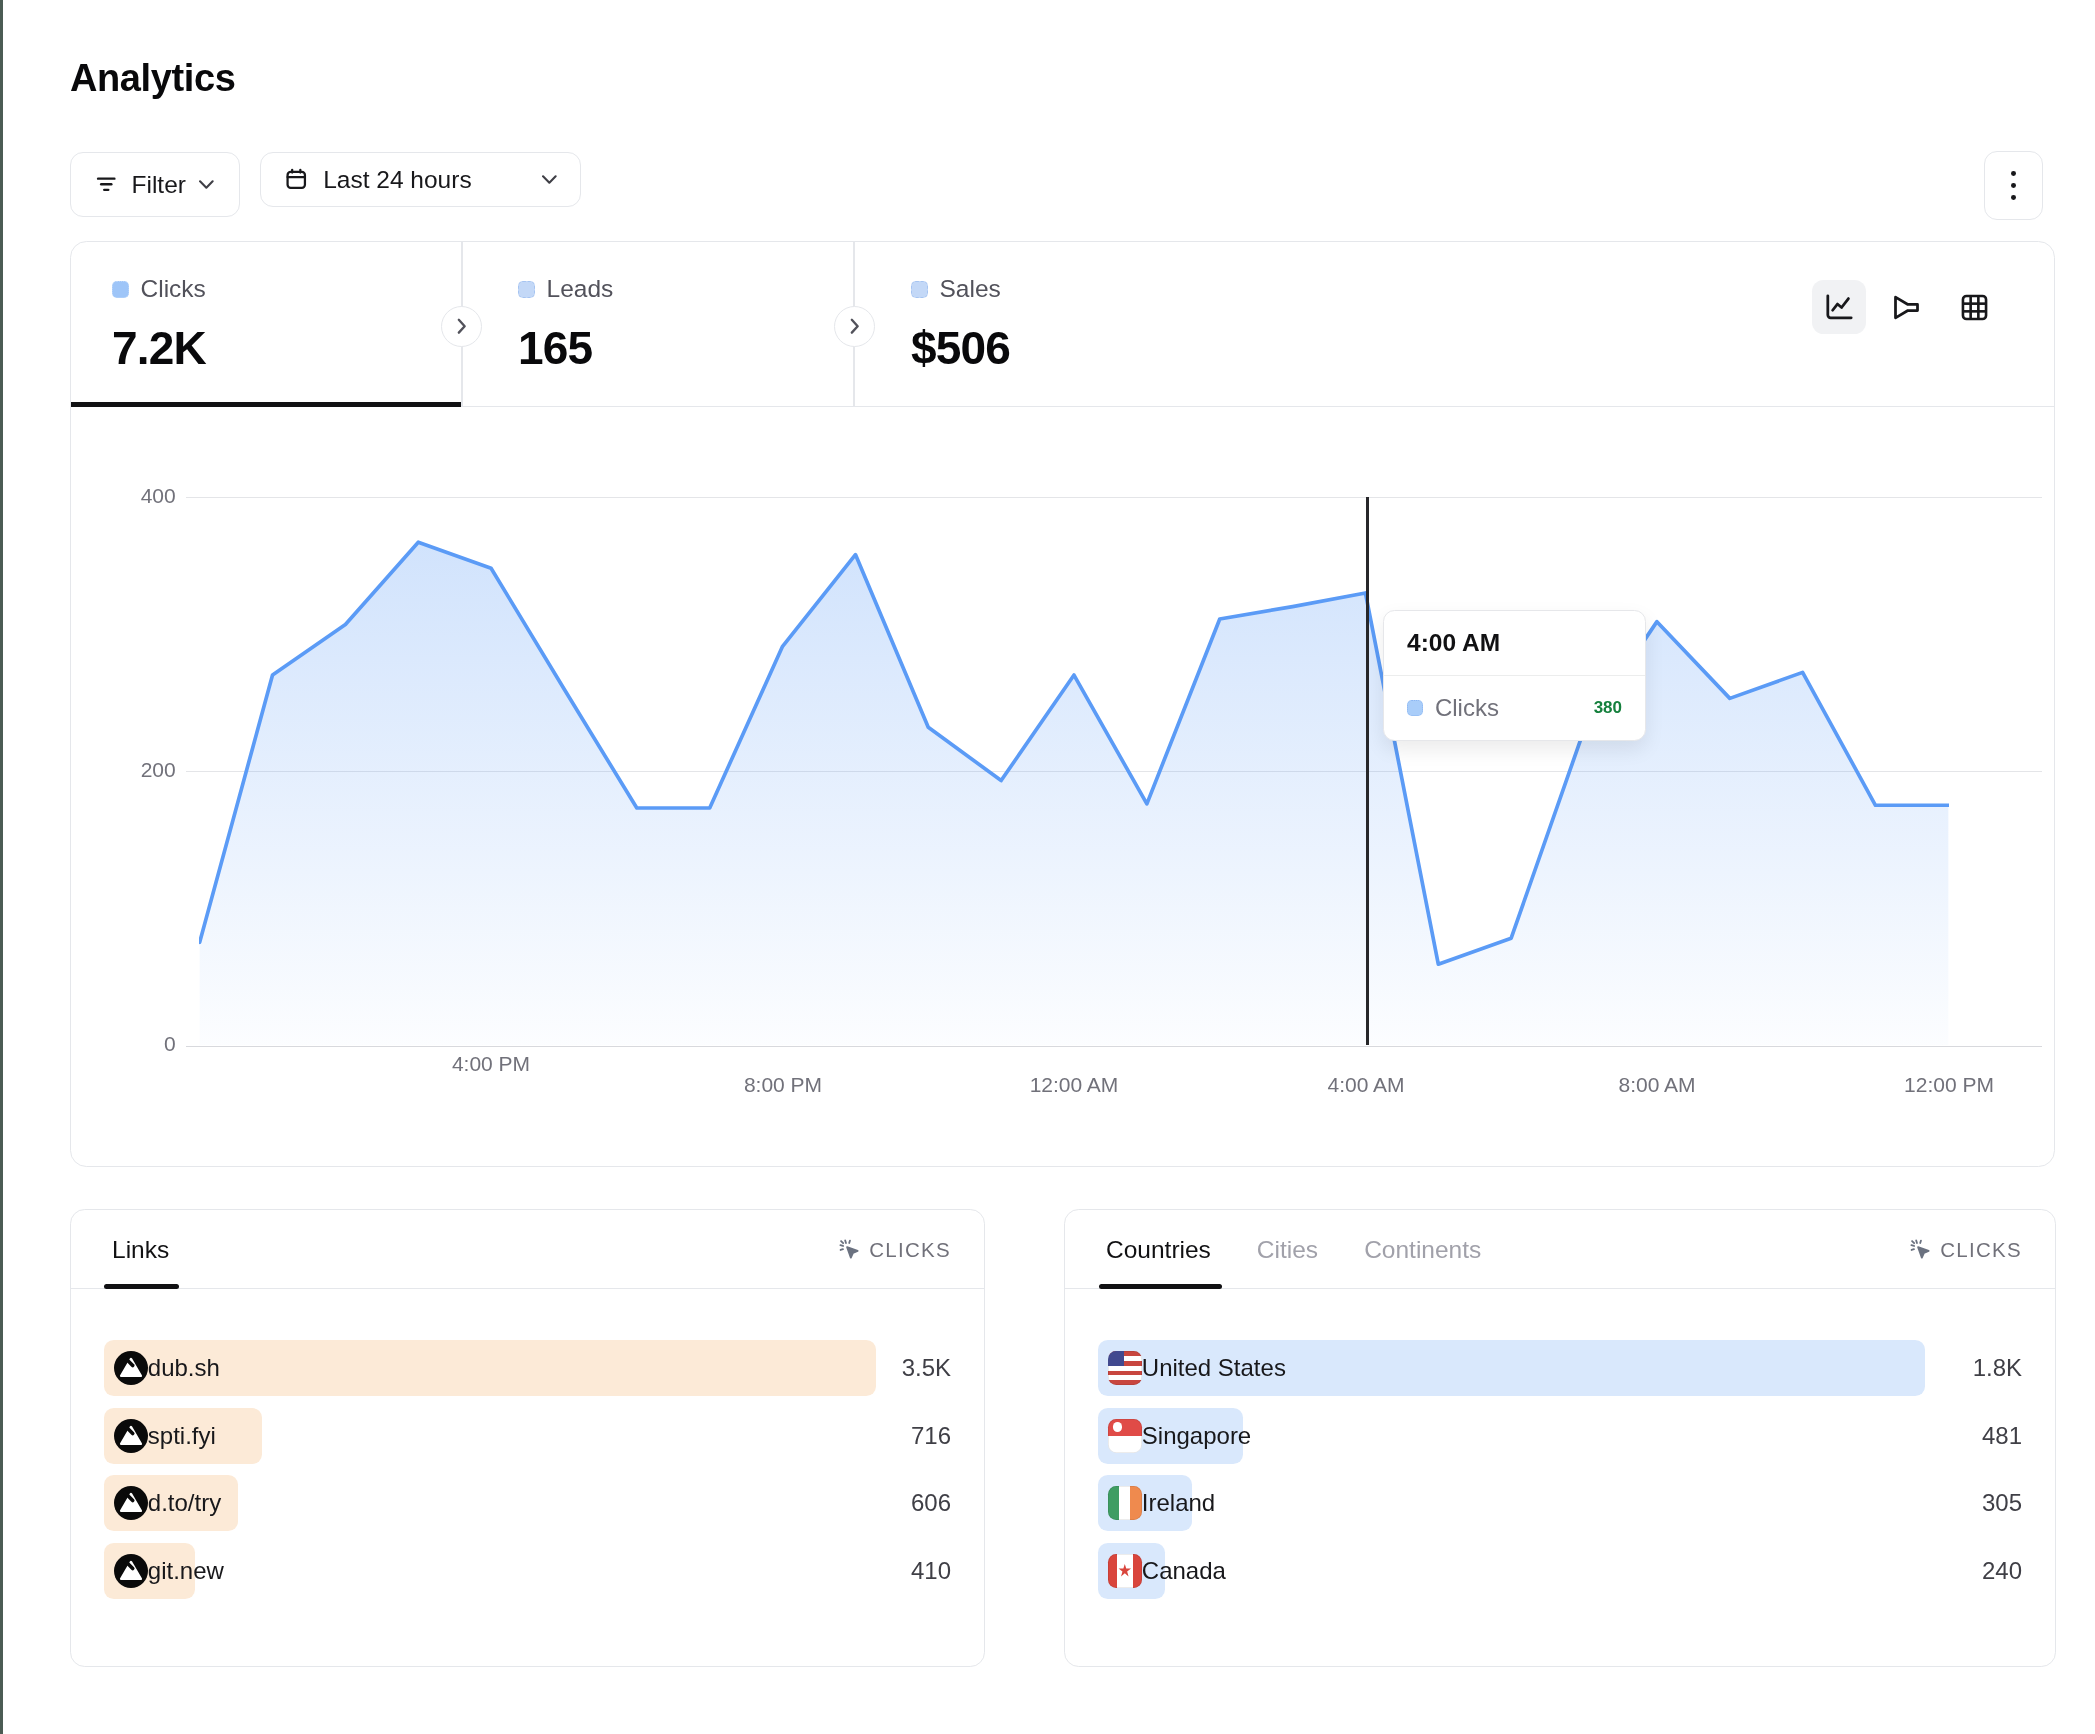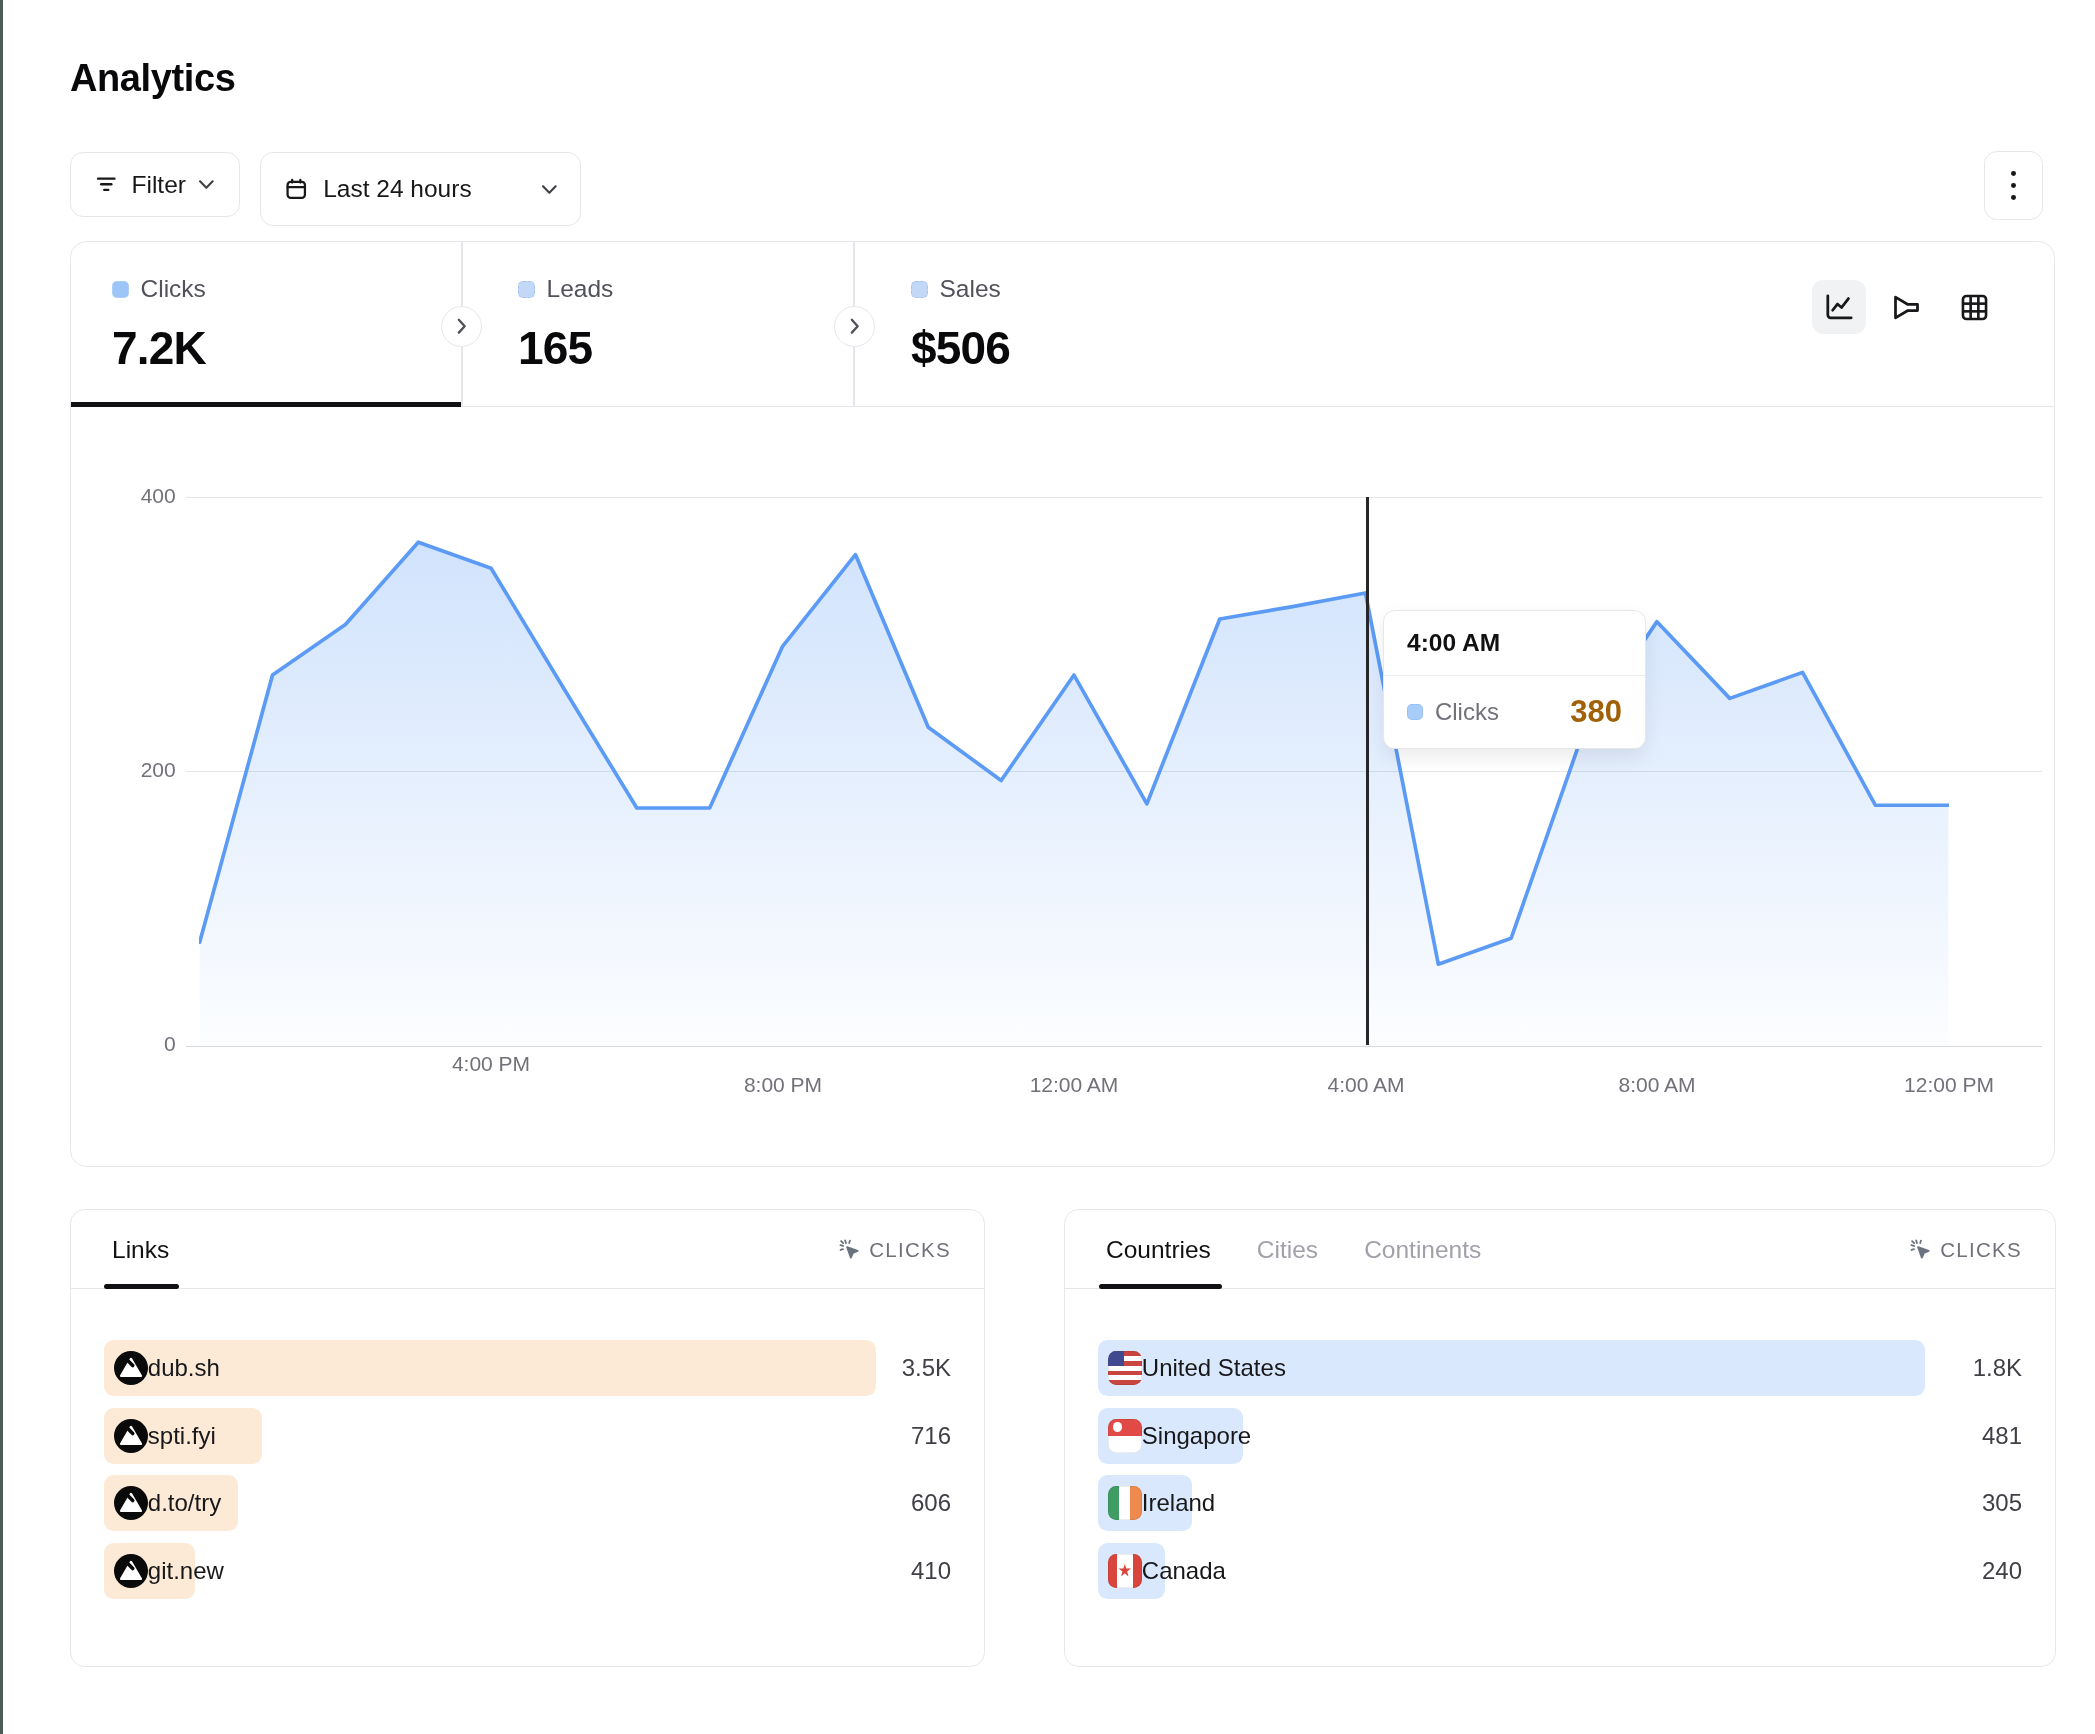--- a/index.html
+++ b/index.html
@@ -5,21 +5,21 @@
   * { margin:0; padding:0; box-sizing:border-box; }
   html,body { width:2096px; height:1735px; background:#ffffff; overflow:hidden;
     font-family:"Liberation Sans","DejaVu Sans",sans-serif; color:#18181b; }
   .stage { position:relative; width:2096px; height:1735px; background:#fff; }
   .edge-strip { position:absolute; left:0; top:0; width:3.3px; height:1735px; background:#4b5c54; }
 
   
   .page-title { position:absolute; left:70px; top:57px; font-size:38px; font-weight:700; color:#09090b; letter-spacing:-0.4px; }
   .btn { position:absolute; display:flex; align-items:center; background:#fff; border:1.6px solid #e5e7eb; border-radius:13px; cursor:pointer; }
   .btn-filter { left:70px; top:152px; width:170px; height:65px; padding:0 23px; gap:13px; }
-  .btn-date { left:260px; top:152px; width:321px; height:74px; padding:0 23px; gap:14.7px; }
+  .btn-date { left:260px; top:152px; width:321px; height:55px; padding:0 23px; gap:14.7px; }
   .btn-label { font-size:24.5px; color:#18181b; font-weight:500; white-space:nowrap; }
   .btn-date .chev { margin-left:auto; }
   .btn-kebab { left:1984px; top:151px; width:59px; height:69px; border-radius:13px; display:flex; flex-direction:column; align-items:center; justify-content:center; gap:7.4px; }
   .kdot { width:4.9px; height:4.9px; border-radius:50%; background:#18181b; }
 
   
   .card { position:absolute; left:70px; top:241px; width:1985px; height:926px; border:1.6px solid #e5e7eb; border-radius:16.4px; background:#fff; }
   .card-header { position:absolute; left:0; top:0; right:0; height:165px; border-bottom:1.6px solid #e5e7eb; }
   .vdiv { position:absolute; top:0; width:1.6px; height:165px; background:#e5e7eb; }
   .stat { position:absolute; top:0; height:165px; padding-top:33px; cursor:pointer; }
@@ -38,21 +38,21 @@
   .gridline.zero { background:#d8d9dd; }
   .y-label { position:absolute; width:90px; text-align:right; font-size:21px; color:#71717a; }
   .x-label { position:absolute; transform:translateX(-50%); font-size:21px; color:#71717a; white-space:nowrap; }
   .plot { position:absolute; left:128px; top:255px; width:1750px; height:548px; }
   .crosshair { position:absolute; width:2.5px; background:#27272a; }
   .tooltip { position:absolute; width:263px; background:#fff; border:1.6px solid #e6e7ea; border-radius:11.5px; box-shadow:0 8.2px 19.6px rgba(0,0,0,.08); overflow:hidden; }
   .tooltip-title { padding:18px 23px; font-size:24.5px; font-weight:600; color:#111113; border-bottom:1.6px solid #eceded; }
   .tooltip-row { display:flex; align-items:center; padding:18px 23px; gap:11.5px; }
   .tooltip-sq { width:16.4px; height:16.4px; border-radius:4.9px; background:#a9cdf9; border:1.6px dotted #8ab5f2; }
   .tooltip-series { font-size:24px; color:#71717a; }
-  .tooltip-value { margin-left:auto; font-size:31px; font-weight:700; color:#a16207; }
+  .tooltip-value { margin-left:auto; font-size:17px; font-weight:700; color:#15803d; }
 
   
   .panel { position:absolute; top:1209px; height:458px; border:1.6px solid #e5e7eb; border-radius:14.7px; background:#fff; }
   .panel-links { left:70px; width:915px; }
   .panel-countries { left:1064px; width:992px; }
   .panel-header { position:absolute; left:0; top:0; right:0; height:79px; border-bottom:1.6px solid #e5e7eb; }
   .tabs { position:absolute; left:41px; top:0; height:79px; display:flex; gap:46px; align-items:center; }
   .tab { font-size:24.5px; color:#a1a1aa; cursor:pointer; white-space:nowrap; }
   .tab.active { color:#111113; font-weight:500; }
   .tab-underline { position:absolute; top:74px; height:4.9px; background:#111113; border-radius:2.5px; }

